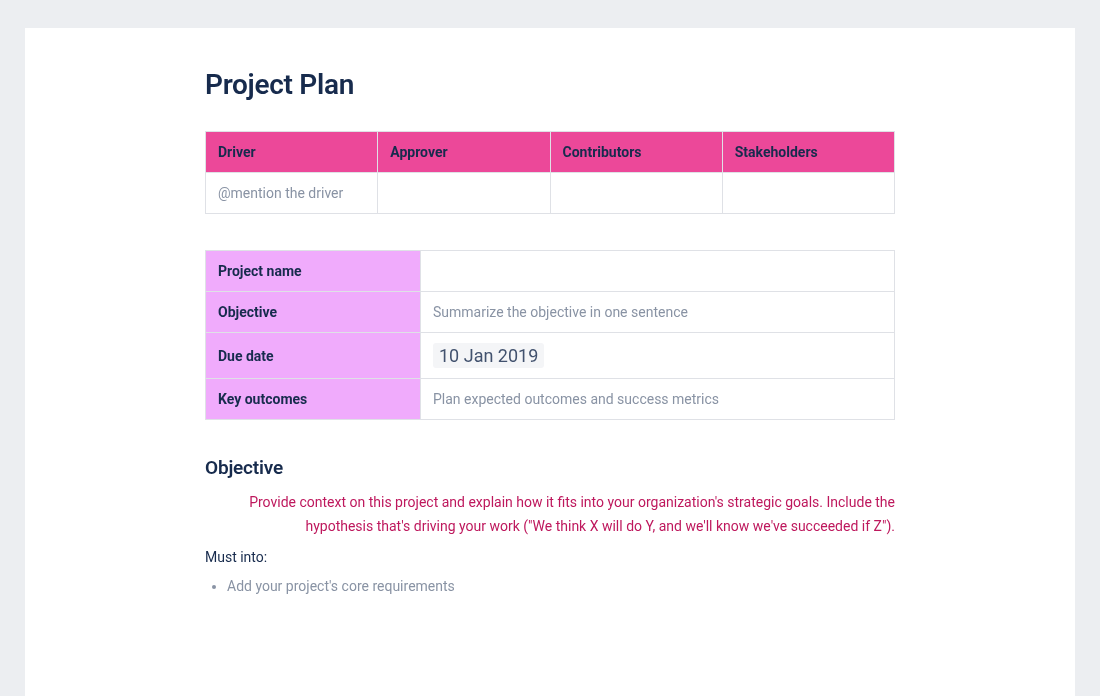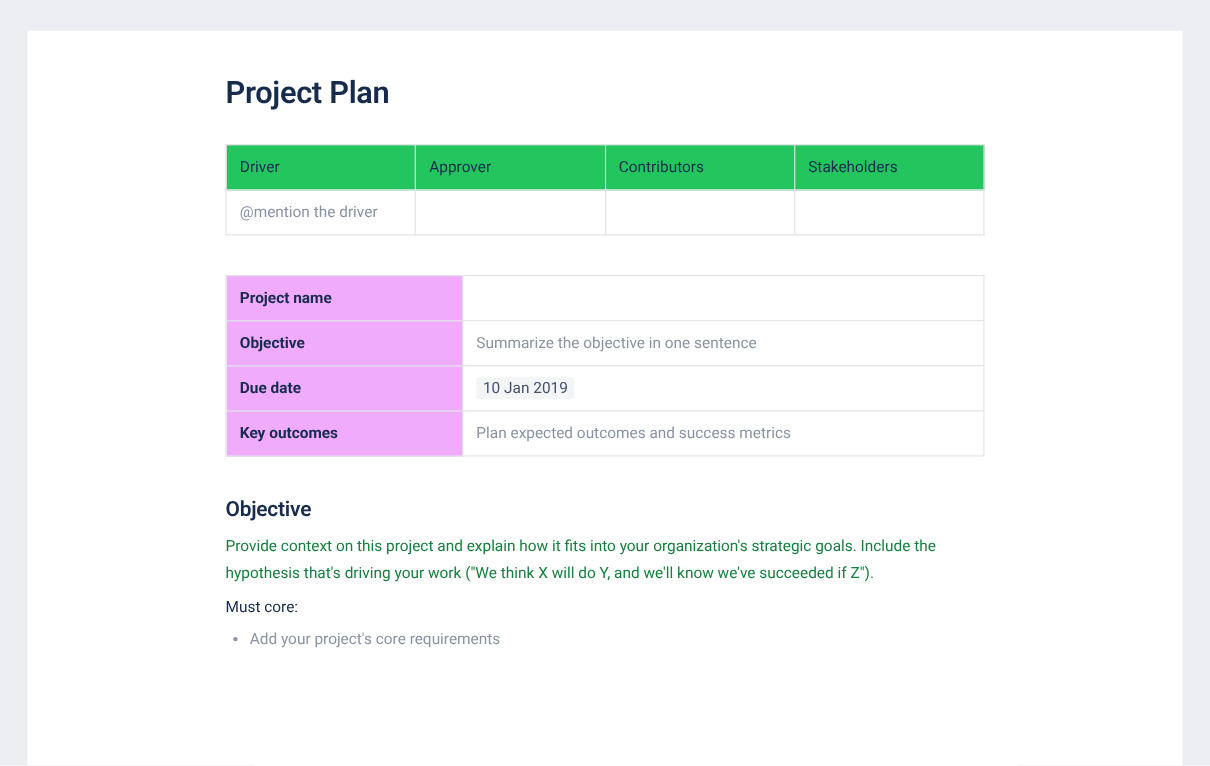--- a/index.html
+++ b/index.html
@@ -34,22 +34,22 @@
       font-size: 14px;
       margin-bottom: 36px;
     }
     table th, table td {
       border: 1px solid #dfe1e6;
       text-align: left;
       vertical-align: middle;
     }
     
     .daci-table th {
-      background: #22c55e;
-      font-weight: 400;
+      background: #ec4899;
+      font-weight: 700;
       color: #172b4d;
       padding: 12px 12px;
       height: 40px;
       width: 25%;
     }
     .daci-table td {
       padding: 12px 12px;
       height: 40px;
       color: #8993a4;
     }
@@ -69,21 +69,21 @@
     }
     .placeholder {
       color: #8993a4;
     }
     .date-chip {
       display: inline-block;
       background: #f4f5f7;
       color: #42526e;
       padding: 2px 6px;
       border-radius: 3px;
-      font-size: 14px;
+      font-size: 18px;
     }
     .status-badge {
       display: inline-block;
       background: #42526e;
       color: #ffffff;
       font-size: 11px;
       font-weight: 700;
       letter-spacing: 0.3px;
       padding: 3px 6px;
       border-radius: 3px;
@@ -92,21 +92,22 @@
       font-size: 19px;
       font-weight: 600;
       color: #172b4d;
       margin-top: 28px;
       margin-bottom: 12px;
       letter-spacing: -0.2px;
     }
     p.body-text {
       font-size: 14px;
       line-height: 1.7;
-      color: #15803d;
+      color: #be185d;
+      text-align: right;
     }
     p.subheading {
       font-size: 14px;
       color: #172b4d;
       margin-top: 10px;
       margin-bottom: 10px;
     }
     ul.bullets {
       padding-left: 22px;
       font-size: 14px;
@@ -159,18 +160,18 @@
       <tr>
         <th>Key outcomes</th>
         <td><span class="placeholder">Plan expected outcomes and success metrics</span></td>
       </tr>
     </tbody>
   </table>
 
   <h2 class="section-heading">Objective</h2>
   <p class="body-text">Provide context on this project and explain how it fits into your organization's strategic goals. Include the hypothesis that's driving your work ("We think X will do Y, and we'll know we've succeeded if Z").</p>
 
-  <p class="subheading">Must core:</p>
+  <p class="subheading">Must into:</p>
   <ul class="bullets">
     <li>Add your project's core requirements</li>
   </ul>
 
 </div>
 
 </body></html>

